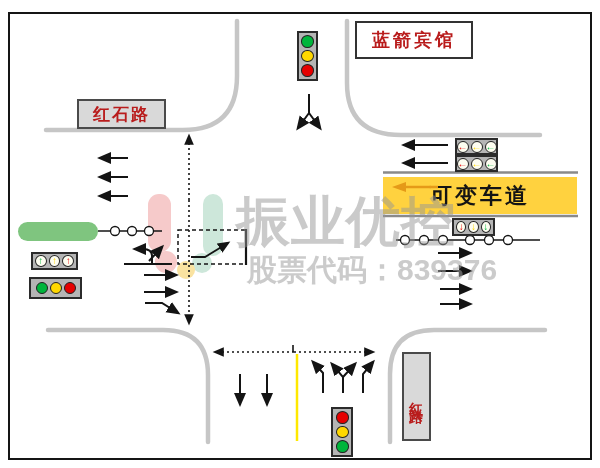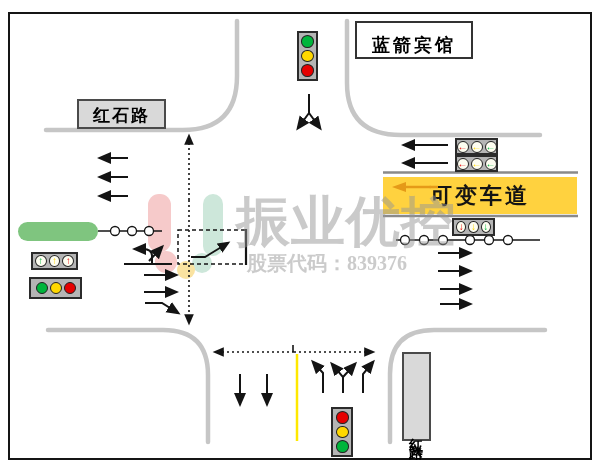--- a/index.html
+++ b/index.html
@@ -1,22 +1,22 @@
 <!DOCTYPE html>
 <html><head>
 <meta charset="utf-8">
 <style>
   html,body{margin:0;padding:0;background:#fff;}
   .stage{position:relative;width:600px;height:468px;background:#ffffff;overflow:hidden;
          font-family:"Liberation Sans","DejaVu Sans",sans-serif;}
   .frame{position:absolute;left:8px;top:12px;width:580px;height:444px;border:2px solid #151515;z-index:0;}
   svg.draw{position:absolute;left:0;top:0;width:600px;height:468px;z-index:3;pointer-events:none;}
   
-  .label-box{position:absolute;display:flex;align-items:flex-end;justify-content:center;
-             background:#d9d9d9;border:2px solid #4a4a4a;color:#000000;font-weight:bold;z-index:4;}
+  .label-box{position:absolute;display:flex;align-items:center;justify-content:center;
+             background:#d9d9d9;border:2px solid #4a4a4a;color:#b91c1c;font-weight:bold;z-index:4;}
   .label-west{left:77px;top:99px;width:85px;height:26px;font-size:17px;letter-spacing:2px;}
   .label-hotel{left:355px;top:21px;width:114px;height:34px;background:#ffffff;border:2px solid #333;
                font-size:18px;letter-spacing:3px;}
   .label-south{left:402px;top:352px;width:25px;height:85px;font-size:14px;}
   .label-south .vtext{writing-mode:vertical-rl;letter-spacing:4px;}
   
   .banner{position:absolute;left:383px;top:177px;width:194px;height:37px;background:#ffd23f;z-index:2;
           display:flex;align-items:center;justify-content:center;font-size:22px;font-weight:bold;
           color:#141414;letter-spacing:3px;}
   .banner svg{position:absolute;left:0;top:0;}
@@ -34,22 +34,22 @@
               background:#7fc57f;z-index:2;}
   
   .wm-shape{position:absolute;z-index:1;}
   .wm-bar-pink{left:148px;top:194px;width:23px;height:58px;border-radius:11px;background:#f6caca;}
   .wm-dot-pink{left:155px;top:251px;width:22px;height:22px;border-radius:50%;background:#f6caca;}
   .wm-bar-teal{left:203px;top:194px;width:20px;height:62px;border-radius:10px;background:#cde7da;}
   .wm-dot-teal{left:192px;top:253px;width:20px;height:20px;border-radius:50%;background:#cde7da;}
   .wm-dot-yellow{left:177px;top:261px;width:18px;height:18px;border-radius:50%;background:#fae3a1;}
   .wm-brand{position:absolute;left:236px;top:186px;font-size:54px;font-weight:bold;
             color:rgba(150,150,150,0.50);z-index:6;white-space:nowrap;letter-spacing:1px;}
-  .wm-stock{position:absolute;left:247px;top:250px;font-size:20px;font-weight:bold;
-            color:rgba(160,160,160,0.55);z-index:6;white-space:nowrap;font-family:Liberation Serif, serif;}
+  .wm-stock{position:absolute;left:247px;top:250px;font-size:30px;font-weight:bold;
+            color:rgba(160,160,160,0.55);z-index:6;white-space:nowrap;}
 </style>
 </head>
 <body>
 
 <div class="stage">
 
   <div class="frame"></div>
 
   <div class="wm-shape wm-bar-pink"></div>
   <div class="wm-shape wm-dot-pink"></div>

